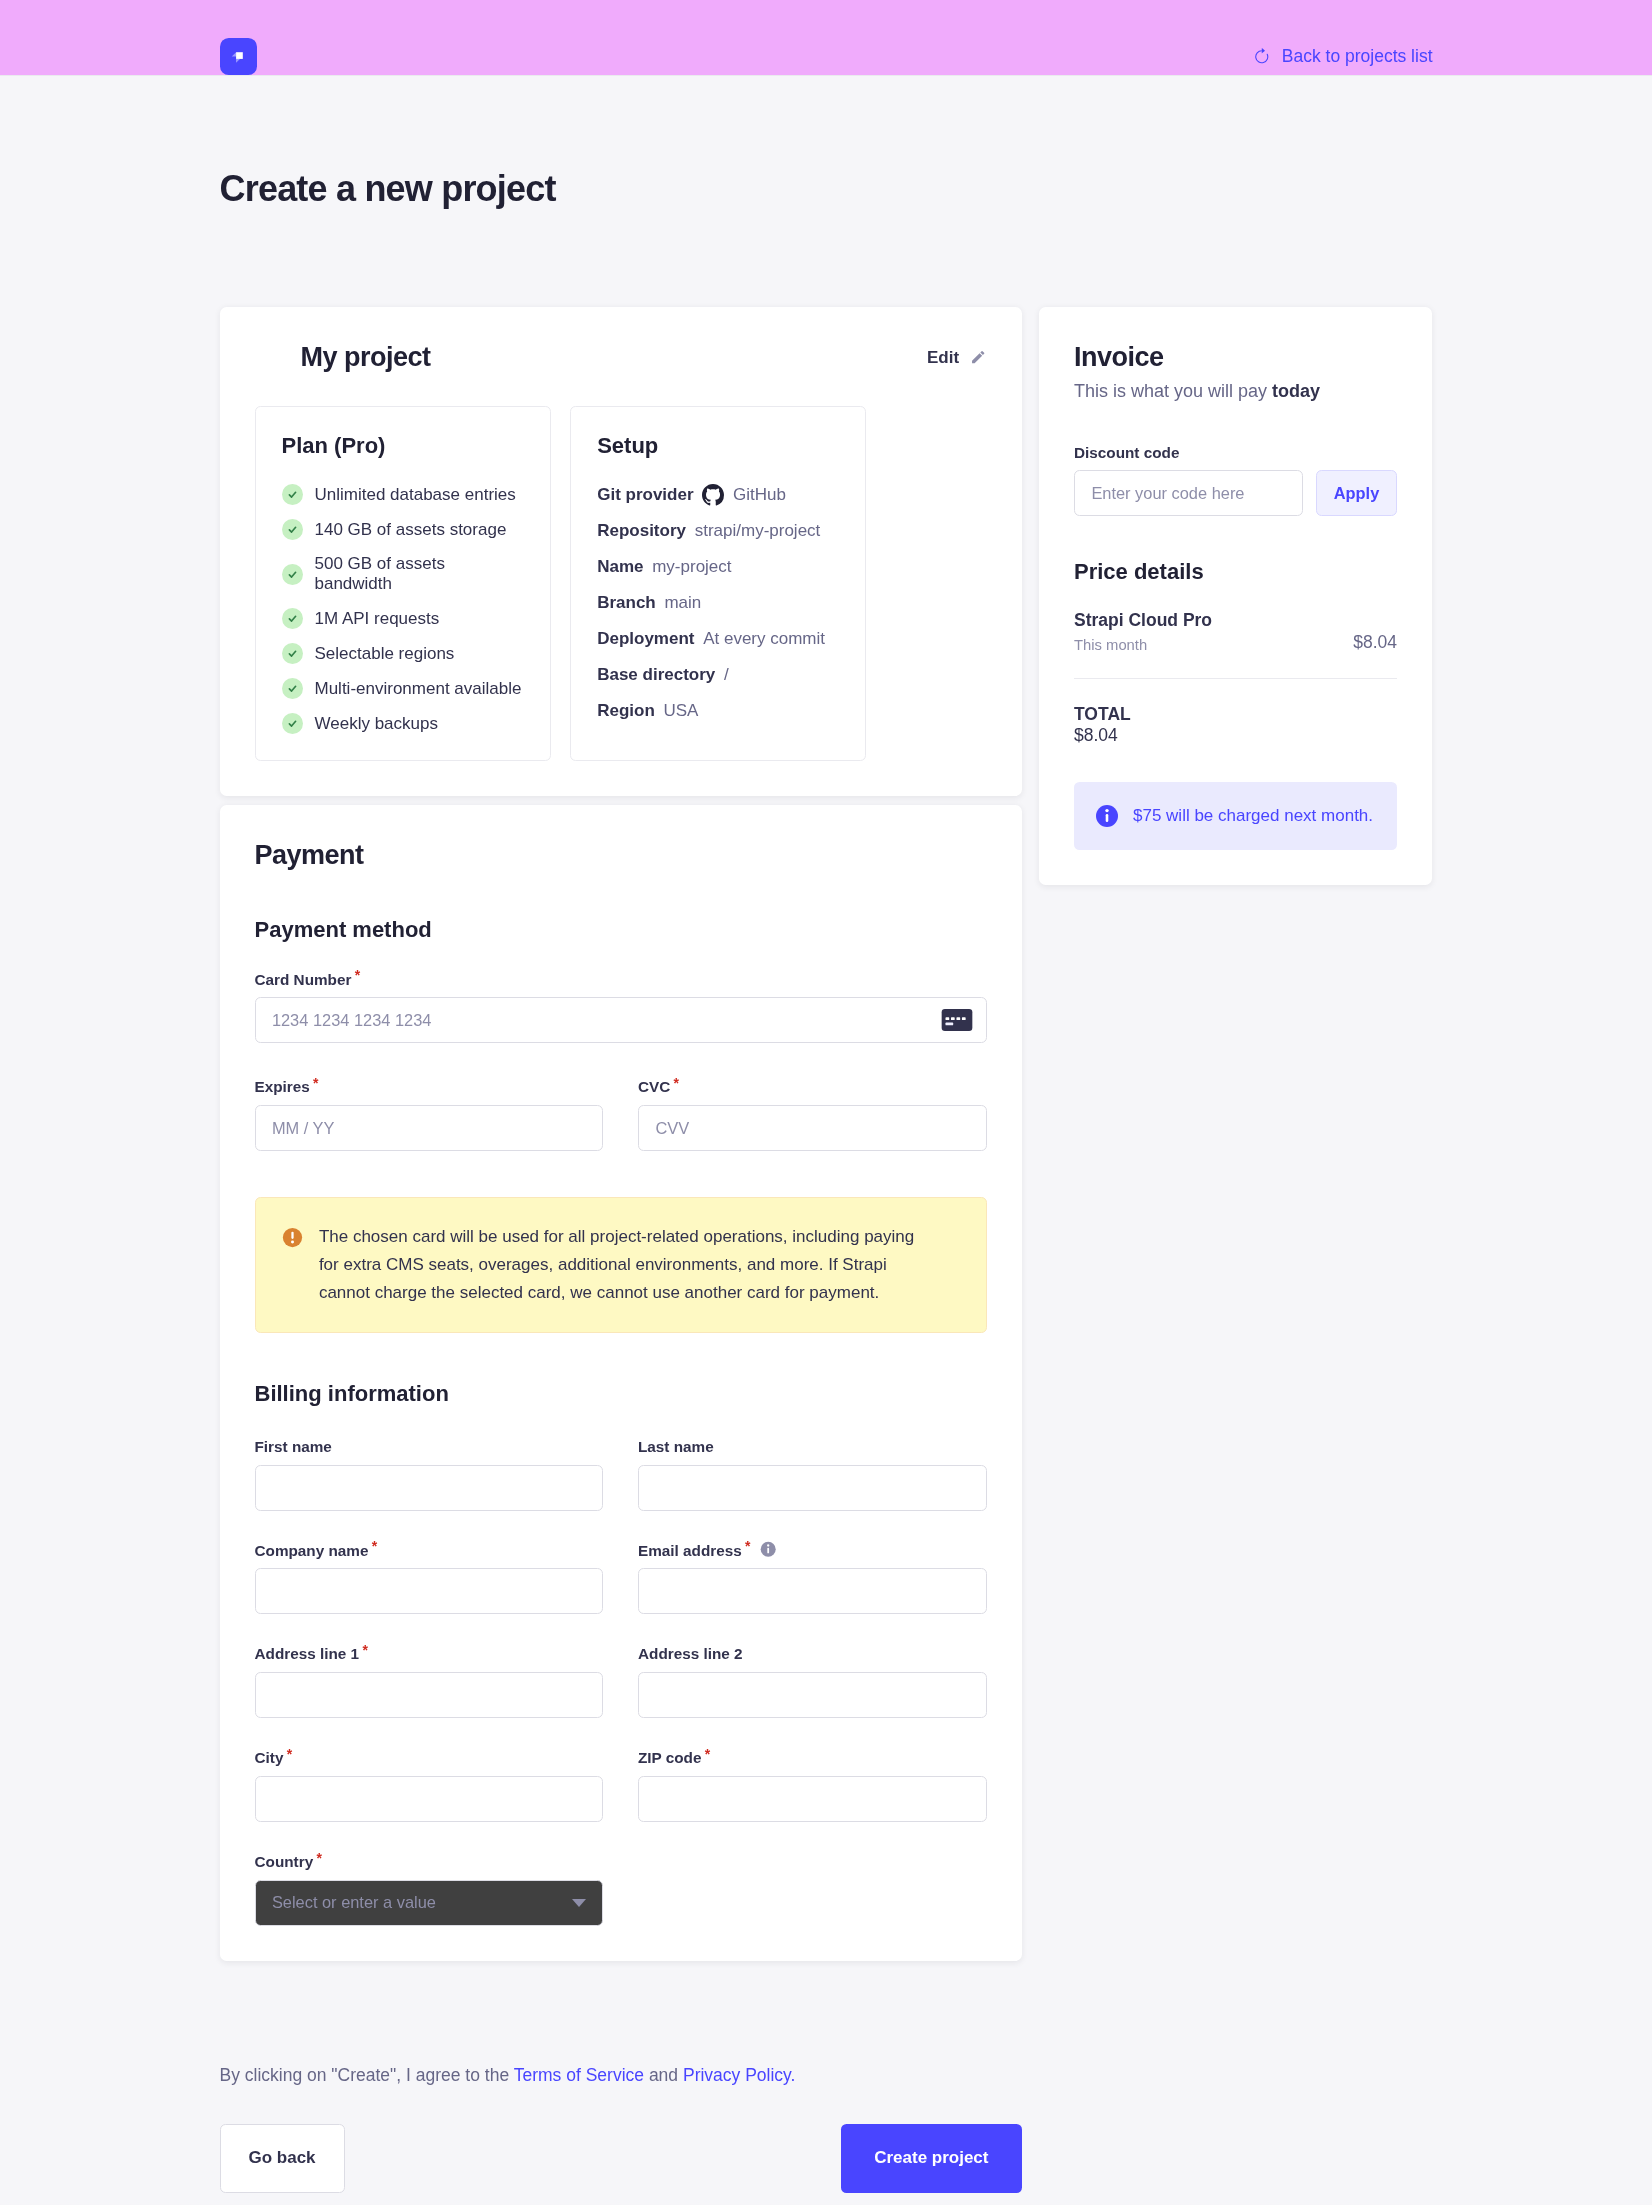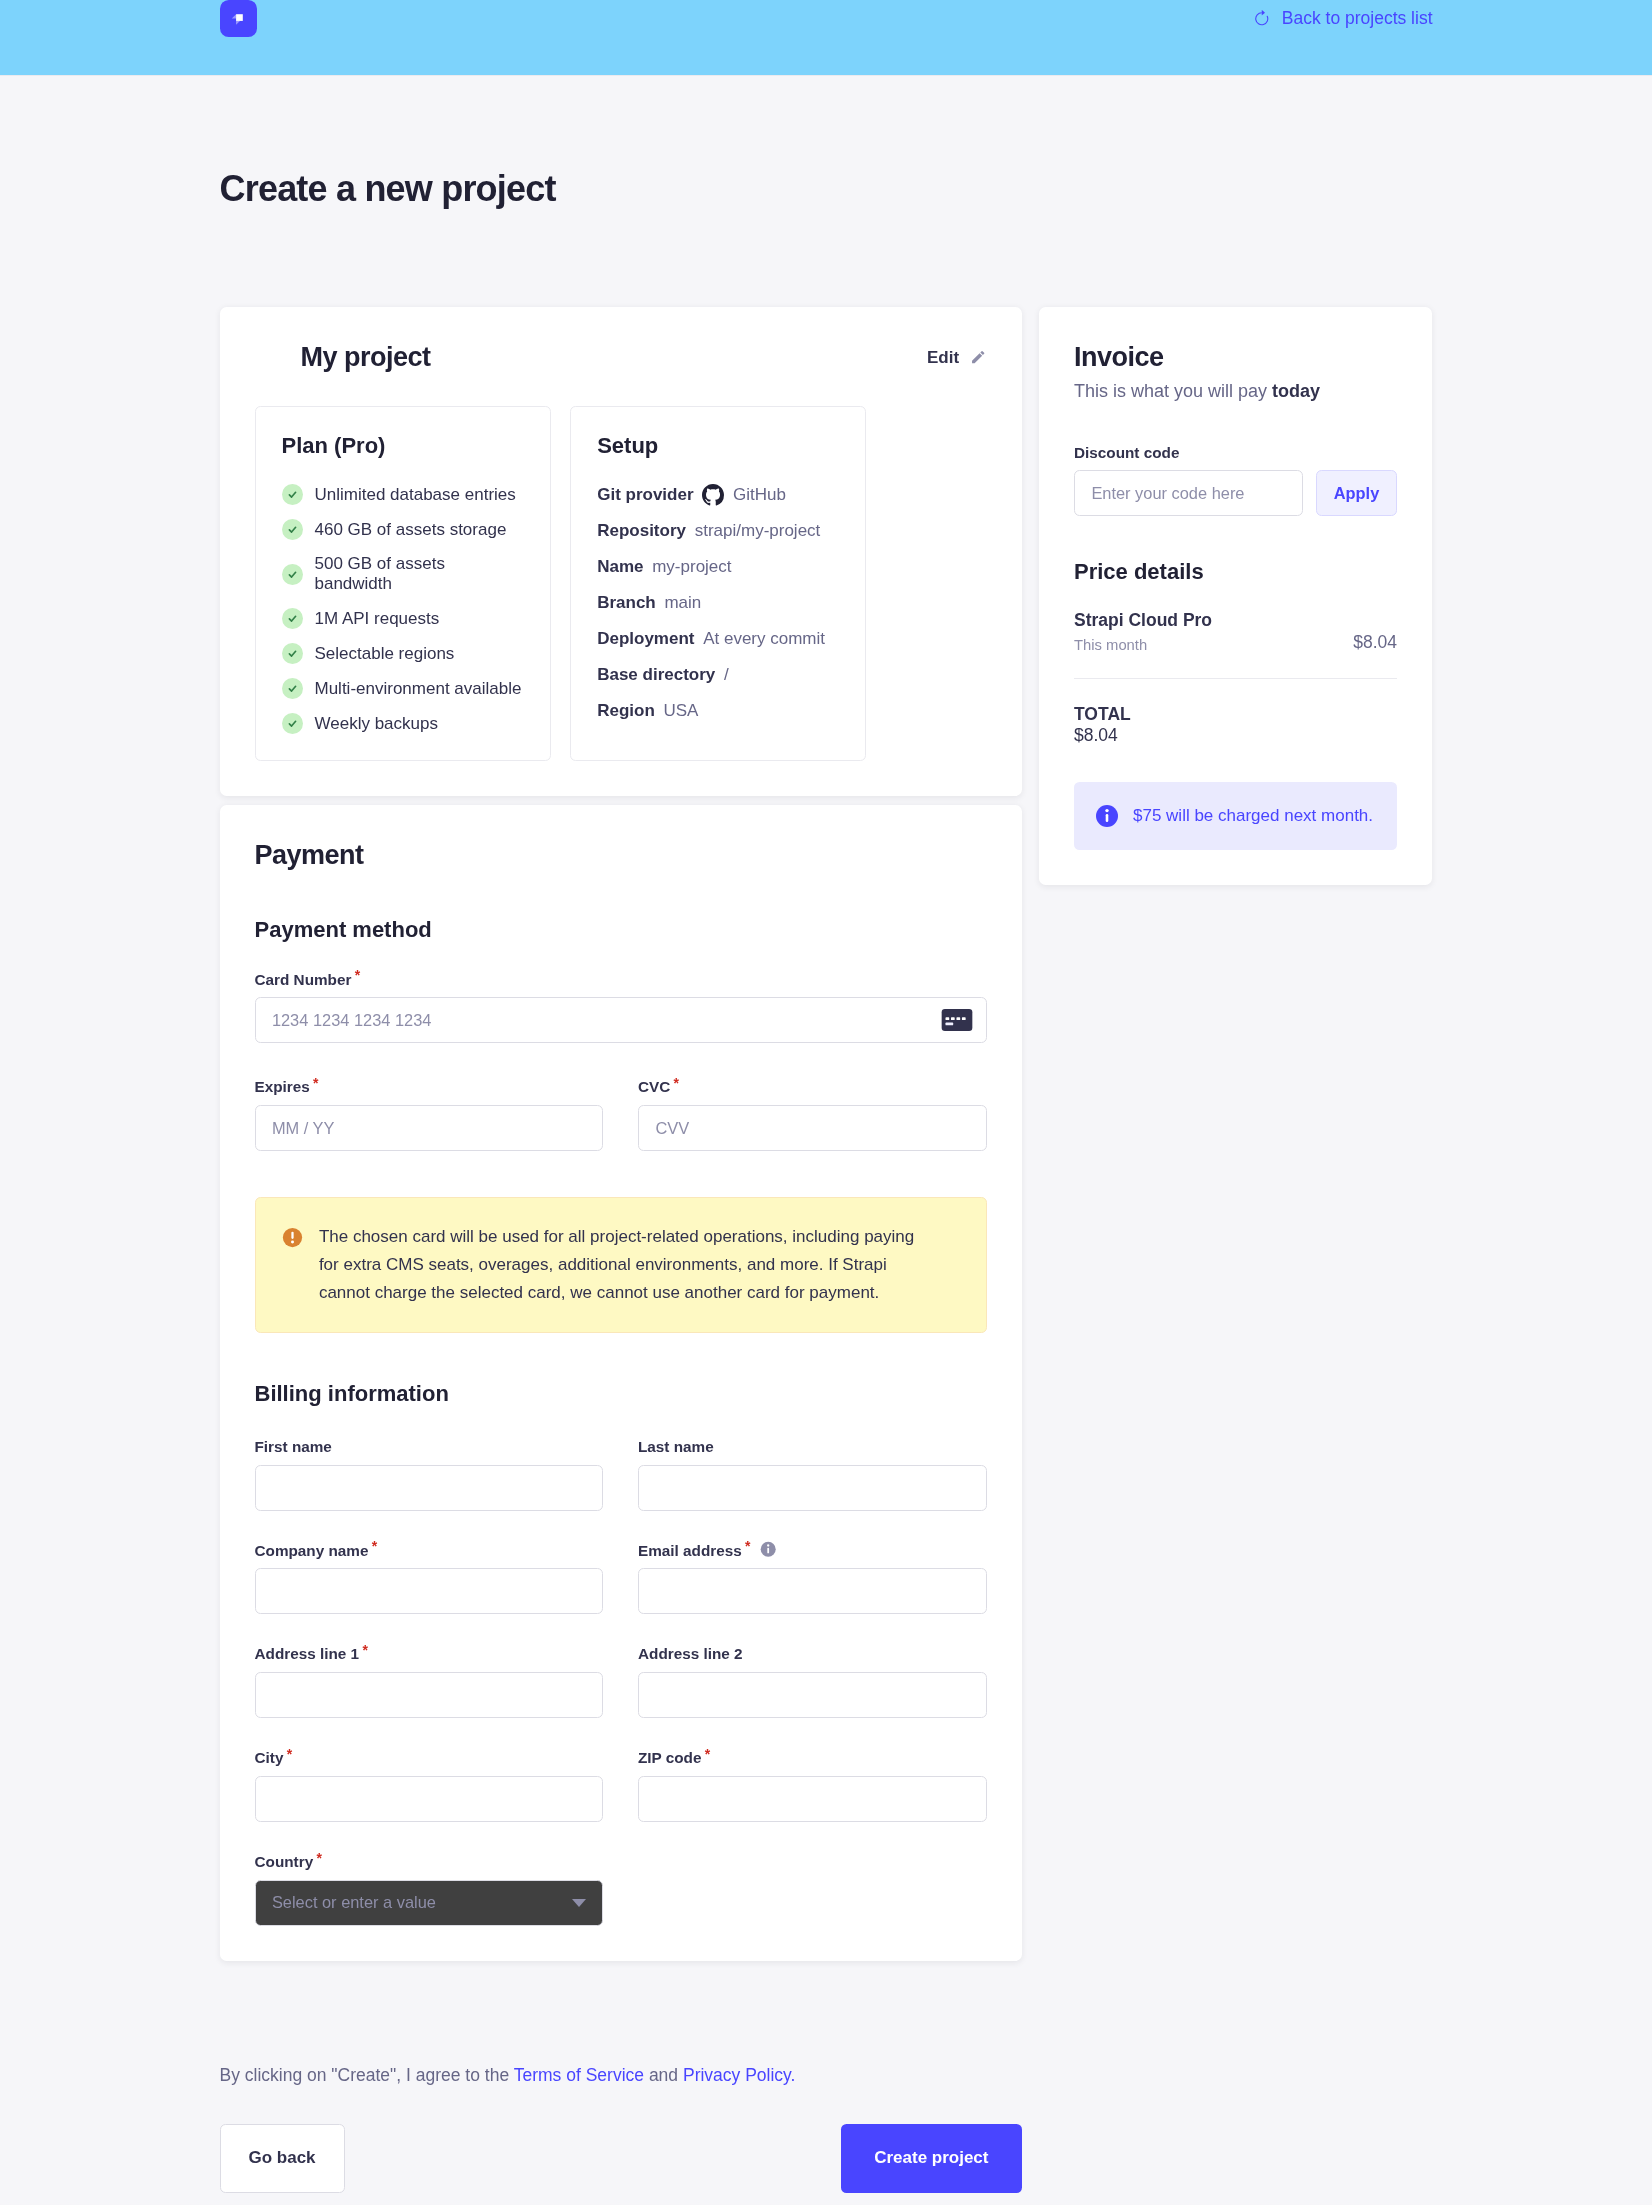--- a/index.html
+++ b/index.html
@@ -8,24 +8,24 @@
     width: 1652px;
     min-height: 2205px;
     background: #f6f6f9;
     font-family: "Liberation Sans", sans-serif;
     color: #32324d;
   }
 
   
   .topbar {
     height: 76px;
-    background: #7dd3fc;
+    background: #f0abfc;
     border-bottom: 1.1px solid #eaeaef;
     display: flex;
-    align-items: flex-start;
+    align-items: flex-end;
   }
   .topbar-inner {
     width: 1213px;
     margin: 0 auto;
     display: flex;
     justify-content: space-between;
     align-items: center;
   }
   .logo {
     width: 37px; height: 37px;
@@ -215,21 +215,21 @@
                       </svg>
                     </span>
                   <span>Unlimited database entries</span>
                 </li>
                 <li class="feature">
                   <span class="check">
                       <svg width="11" height="11" viewBox="0 0 12 12" fill="none" stroke="#328048" stroke-width="1.8" stroke-linecap="round" stroke-linejoin="round">
                         <polyline points="2.6 6.4 5 8.8 9.4 3.6"></polyline>
                       </svg>
                     </span>
-                  <span>460 GB of assets storage</span>
+                  <span>140 GB of assets storage</span>
                 </li>
                 <li class="feature">
                   <span class="check">
                       <svg width="11" height="11" viewBox="0 0 12 12" fill="none" stroke="#328048" stroke-width="1.8" stroke-linecap="round" stroke-linejoin="round">
                         <polyline points="2.6 6.4 5 8.8 9.4 3.6"></polyline>
                       </svg>
                     </span>
                   <span>500 GB of assets bandwidth</span>
                 </li>
                 <li class="feature">

